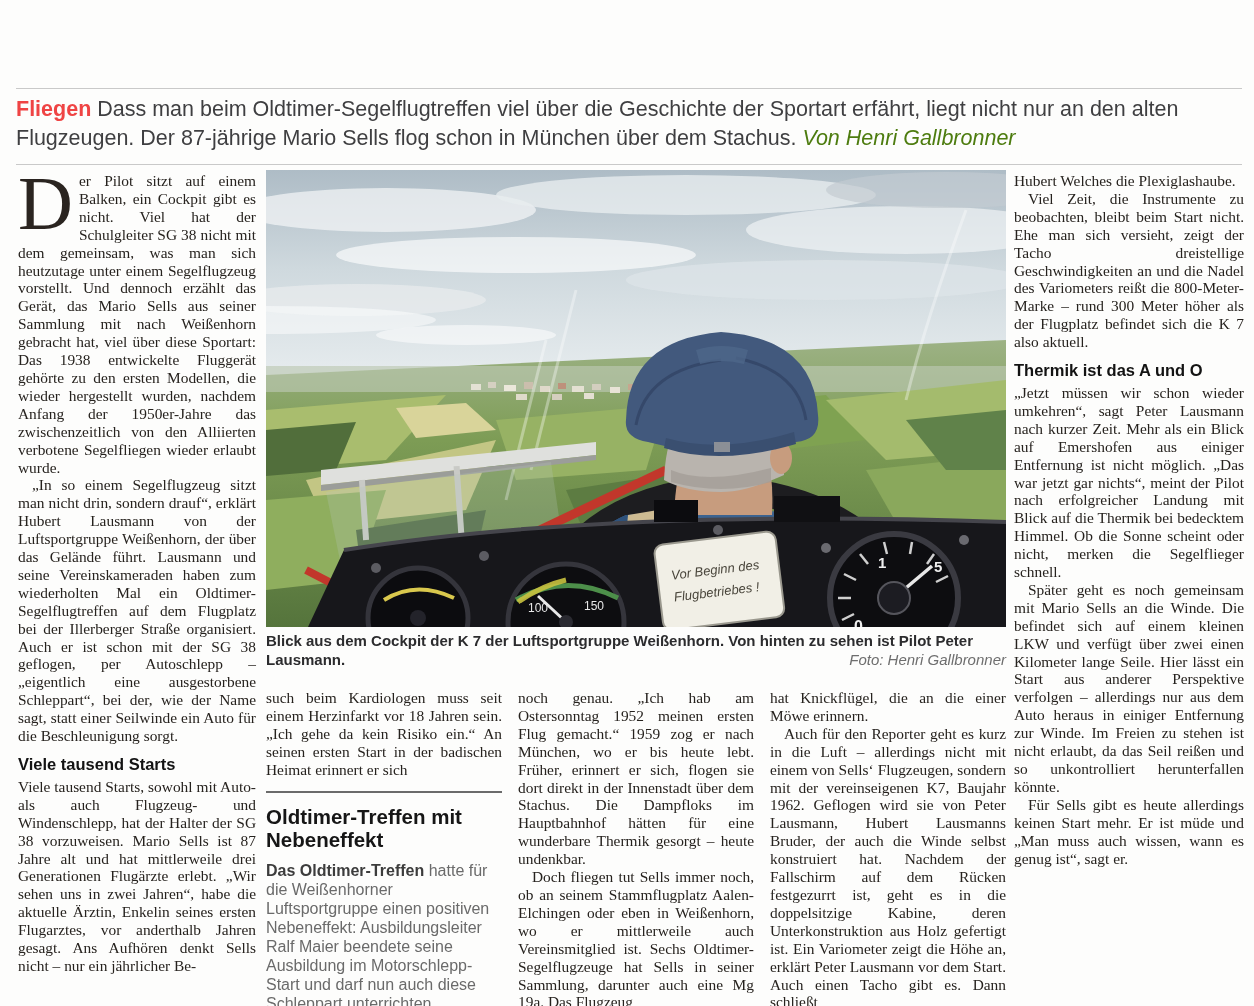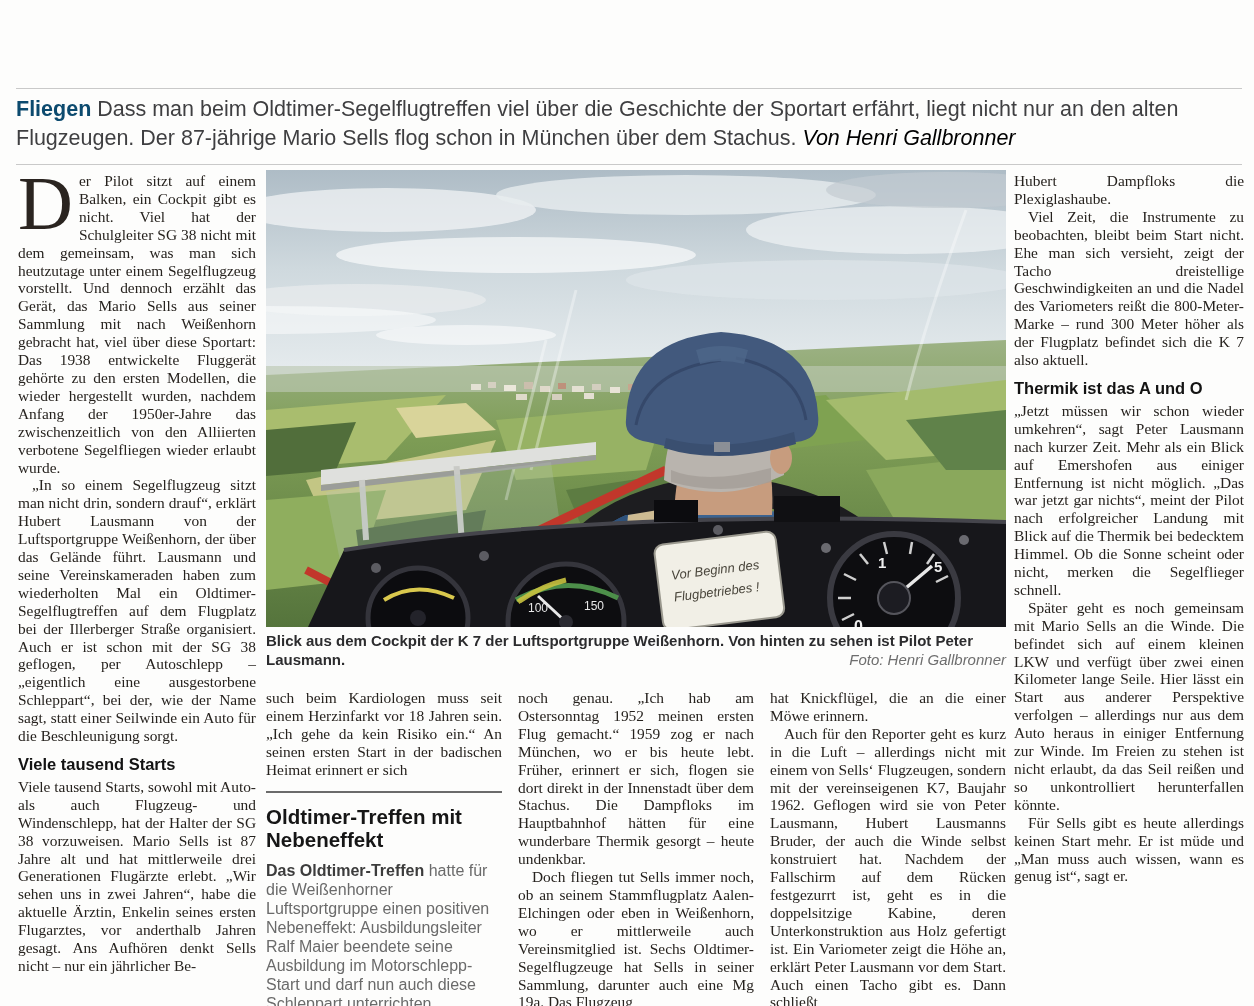--- a/index.html
+++ b/index.html
@@ -7,22 +7,22 @@
         font-family:"Liberation Serif",serif;color:#26221e;}
   
   .headline{position:absolute;left:16px;top:8px;width:1100px;
             font-family:"Liberation Sans",sans-serif;font-weight:bold;
             font-size:59px;letter-spacing:-1.5px;color:#181512;line-height:1.05;}
   .rule{position:absolute;left:16px;right:12px;height:1px;background:#c9c9c9;}
   .rule1{top:88px;}
   .rule2{top:164px;}
   .lead{position:absolute;left:16px;top:95px;width:1200px;
         font-family:"Liberation Sans",sans-serif;font-size:21.5px;line-height:1.36;color:#3f3f41;}
-  .kicker{font-weight:bold;color:#0c4a6e;}
-  .byline{font-style:italic;color:#000000;}
+  .kicker{font-weight:bold;color:#ef4444;}
+  .byline{font-style:italic;color:#4d7c0f;}
   
   .col{position:absolute;top:172px;text-align:justify;font-size:15.4px;line-height:17.9px;}
   .col1{left:18px;width:238px;}
   .col5{left:1014px;width:230px;}
   .para{margin:0;text-indent:14px;}
   .flow-first .para:first-child{text-indent:0;}
   .opening{text-indent:0;}
   .dropcap{float:left;font-size:76px;line-height:0.78;padding:2px 6px 0 0;
            font-family:"Liberation Serif",serif;color:#2a2420;}
   .subhead{font-family:"Liberation Sans",sans-serif;font-weight:bold;font-size:16.5px;
@@ -240,21 +240,21 @@
         </div>
       <div class="tcol flow-first">
           <p class="para">hat Knickflügel, die an die einer Möwe erinnern.</p>
           <p class="para">Auch für den Reporter geht es kurz in die Luft – allerdings nicht mit einem von Sells‘ Flugzeugen, sondern mit der vereinseigenen K7, Baujahr 1962. Geflogen wird sie von Peter Lausmann, Hubert Lausmanns Bruder, der auch die Winde selbst konstruiert hat. Nachdem der Fallschirm auf dem Rücken festgezurrt ist, geht es in die doppelsitzige Kabine, deren Unterkonstruktion aus Holz gefertigt ist. Ein Variometer zeigt die Höhe an, erklärt Peter Lausmann vor dem Start. Auch einen Tacho gibt es. Dann schließt</p>
         </div>
     </div>
   </div>
 
   <div class="col col5">
     <div class="flow-first">
-        <p class="para">Hubert Dampfloks die Plexiglashaube.</p>
+        <p class="para">Hubert Welches die Plexiglashaube.</p>
         <p class="para">Viel Zeit, die Instrumente zu beobachten, bleibt beim Start nicht. Ehe man sich versieht, zeigt der Tacho dreistellige Geschwindigkeiten an und die Nadel des Variometers reißt die 800-Meter-Marke – rund 300 Meter höher als der Flugplatz befindet sich die K 7 also aktuell.</p>
       </div>
     <h3 class="subhead">Thermik ist das A und O</h3>
     <div class="flow-first">
         <p class="para">„Jetzt müssen wir schon wieder umkehren“, sagt Peter Lausmann nach kurzer Zeit. Mehr als ein Blick auf Emershofen aus einiger Entfernung ist nicht möglich. „Das war jetzt gar nichts“, meint der Pilot nach erfolgreicher Landung mit Blick auf die Thermik bei bedecktem Himmel. Ob die Sonne scheint oder nicht, merken die Segelflieger schnell.</p>
         <p class="para">Später geht es noch gemeinsam mit Mario Sells an die Winde. Die befindet sich auf einem kleinen LKW und verfügt über zwei einen Kilometer lange Seile. Hier lässt ein Start aus anderer Perspektive verfolgen – allerdings nur aus dem Auto heraus in einiger Entfernung zur Winde. Im Freien zu stehen ist nicht erlaubt, da das Seil reißen und so unkontrolliert herunterfallen könnte.</p>
         <p class="para">Für Sells gibt es heute allerdings keinen Start mehr. Er ist müde und „Man muss auch wissen, wann es genug ist“, sagt er.</p>
       </div>
   </div>
 

